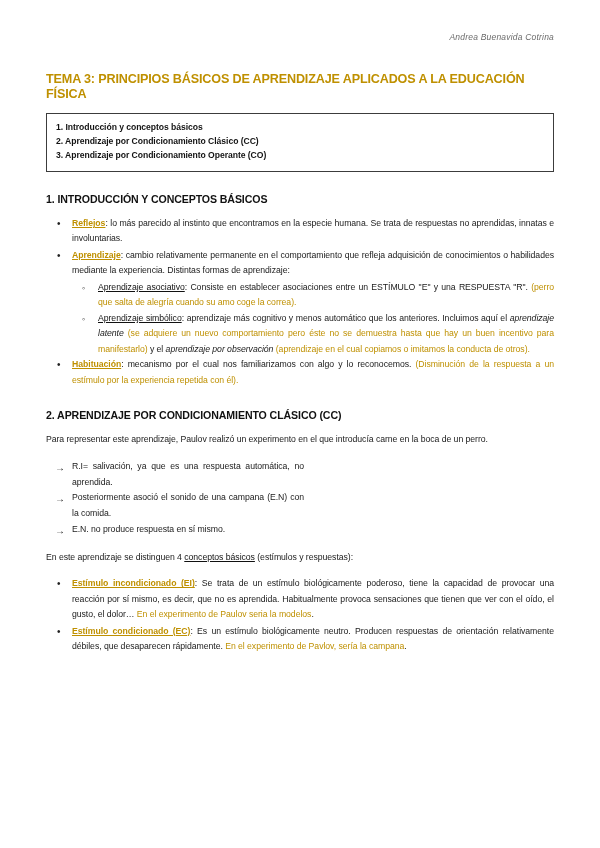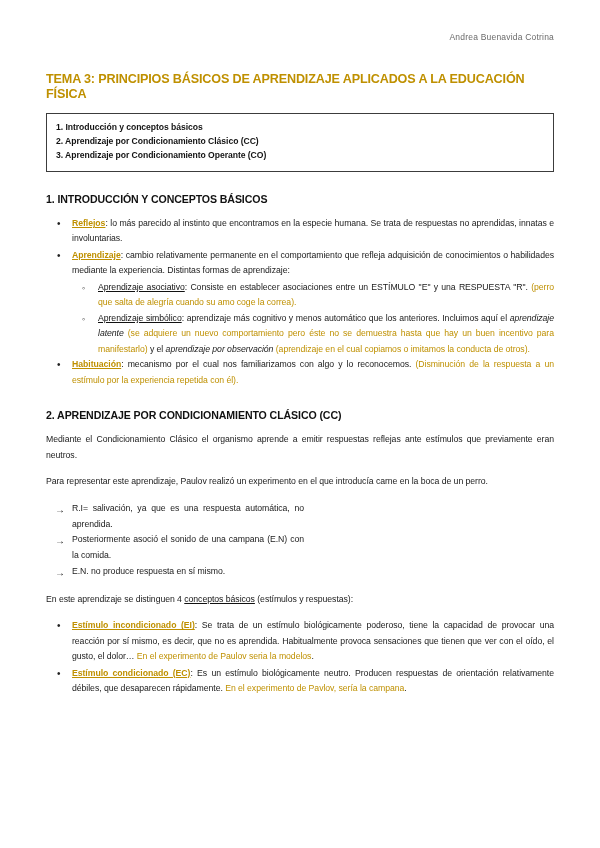--- a/index.html
+++ b/index.html
@@ -8,20 +8,21 @@
     width:600px; height:848px;
     background:#ffffff;
     font-family:"Liberation Sans", sans-serif;
     color:#1a1a1a;
     -webkit-font-smoothing:antialiased;
   }
   .page { position:relative; width:600px; height:848px; padding:0 46px; }
 
   .header-name {
     text-align:right;
+    font-style:italic;
     font-size:8.5px;
     color:#6b6b6b;
     padding-top:32px;
     letter-spacing:.2px;
   }
 
   .doc-title {
     margin-top:30px;
     font-size:12.6px;
     font-weight:bold;
@@ -130,21 +131,20 @@
   <ul>
     <li class="b1"><span class="term">Reflejos</span><span>: lo más parecido al instinto que encontramos en la especie humana. Se trata de respuestas no aprendidas, innatas e involuntarias.</span></li>
     <li class="b1"><span class="term">Aprendizaje</span><span>: cambio relativamente permanente en el comportamiento que refleja adquisición de conocimientos o habilidades mediante la experiencia. Distintas formas de aprendizaje:</span></li>
     <li class="b2"><span class="term-dark">Aprendizaje asociativo</span><span>: Consiste en establecer asociaciones entre un ESTÍMULO "E" y una RESPUESTA "R". </span><span class="gold">(perro que salta de alegría cuando su amo coge la correa).</span></li>
     <li class="b2"><span class="term-dark">Aprendizaje simbólico</span><span>: aprendizaje más cognitivo y menos automático que los anteriores. Incluimos aquí el </span><span class="ital">aprendizaje latente</span><span class="gold"> (se adquiere un nuevo comportamiento pero éste no se demuestra hasta que hay un buen incentivo para manifestarlo)</span><span> y el </span><span class="ital">aprendizaje por observación</span><span class="gold"> (aprendizaje en el cual copiamos o imitamos la conducta de otros).</span></li>
     <li class="b1"><span class="term">Habituación</span><span>: mecanismo por el cual nos familiarizamos con algo y lo reconocemos. </span><span class="gold">(Disminución de la respuesta a un estímulo por la experiencia repetida con él).</span></li>
   </ul>
 
   <h2 class="section">2. APRENDIZAJE POR CONDICIONAMIENTO CLÁSICO (CC)</h2>
 
-  <p class="para">Mediante el Condicionamiento Clásico el organismo aprende a emitir respuestas reflejas ante estímulos que previamente eran neutros.</p>
   <p class="para">Para representar este aprendizaje, Paulov realizó un experimento en el que introducía carne en la boca de un perro.</p>
 
   <div class="flow-block">
     <ul class="text-col">
       <li class="arrow">R.I= salivación, ya que es una respuesta automática, no aprendida.</li>
       <li class="arrow">Posteriormente asoció el sonido de una campana (E.N) con la comida.</li>
       <li class="arrow">E.N. no produce respuesta en sí mismo.</li>
     </ul>
 
   </div>

